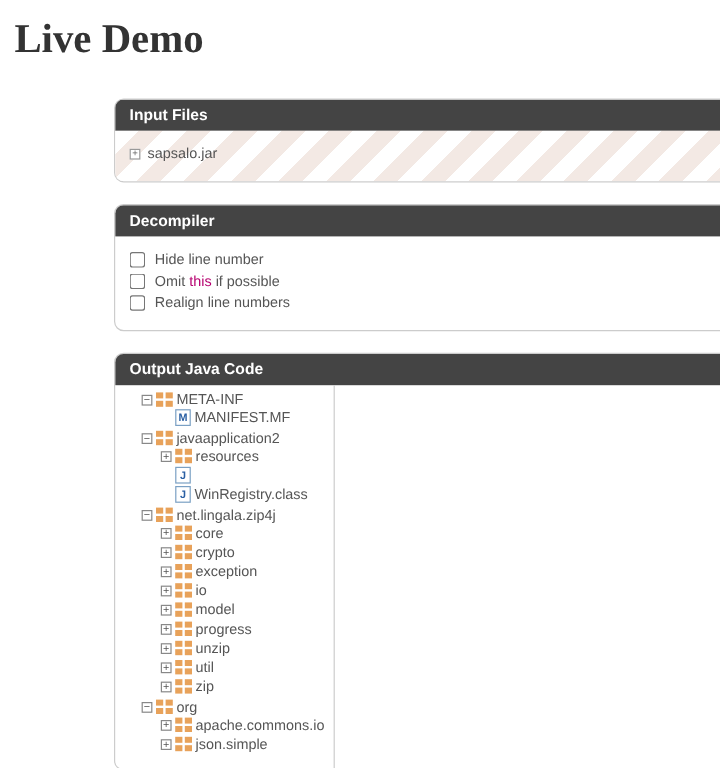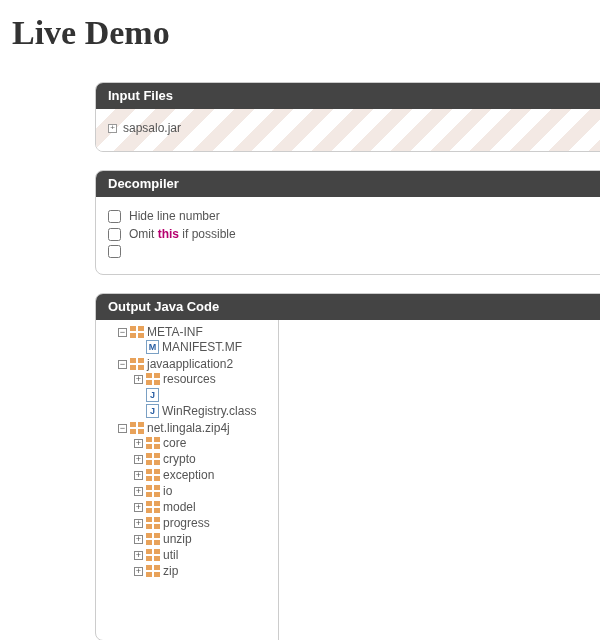--- a/index.html
+++ b/index.html
@@ -71,21 +71,21 @@
     padding: 2px 0;
     font-size: 12px;
     color: #555;
   }
   .opt-row input[type="checkbox"] {
     margin: 0;
     width: 13px; height: 13px;
   }
   .kw-this {
     color: #b6006f;
-    font-weight: bold;
+    font-weight: normal;
   }
   
   .output-body {
     display: flex;
     padding: 0;
     min-height: 320px;
   }
   .tree-pane {
     width: 183px;
     border-right: 1px solid #ccc;
@@ -176,20 +176,21 @@
       <span>Hide line number</span>
     </label>
     <label class="opt-row">
       <input type="checkbox" style="">
       <span>
         <span>Omit </span><span class="kw-this">this</span><span> if possible</span>
       </span>
     </label>
     <label class="opt-row">
       <input type="checkbox" style="">
+      <span>Realign line numbers</span>
     </label>
   </div>
 </div>
 
 <div class="panel">
   <div class="panel-header">Output Java Code</div>
   <div class="panel-body output-body">
     <div class="tree-pane">
       <ul class="tree">
         <li class="node">
@@ -302,17 +303,40 @@
               </li>
             <li class="node">
                 <div class="row">
                   <span class="toggle plus"></span>
                   <span class="pkg-icon"></span>
                   <span class="label">zip</span>
                 </div>
               </li>
           </ul>
         </li>
+        <li class="node">
+          <div class="row">
+            <span class="toggle minus"></span>
+            <span class="pkg-icon"></span>
+            <span class="label">org</span>
+          </div>
+          <ul>
+            <li class="node">
+                <div class="row">
+                  <span class="toggle plus"></span>
+                  <span class="pkg-icon"></span>
+                  <span class="label">apache.commons.io</span>
+                </div>
+              </li>
+            <li class="node">
+                <div class="row">
+                  <span class="toggle plus"></span>
+                  <span class="pkg-icon"></span>
+                  <span class="label">json.simple</span>
+                </div>
+              </li>
+          </ul>
+        </li>
       </ul>
     </div>
     <div class="code-pane"></div>
   </div>
 </div>
 
 </body></html>

